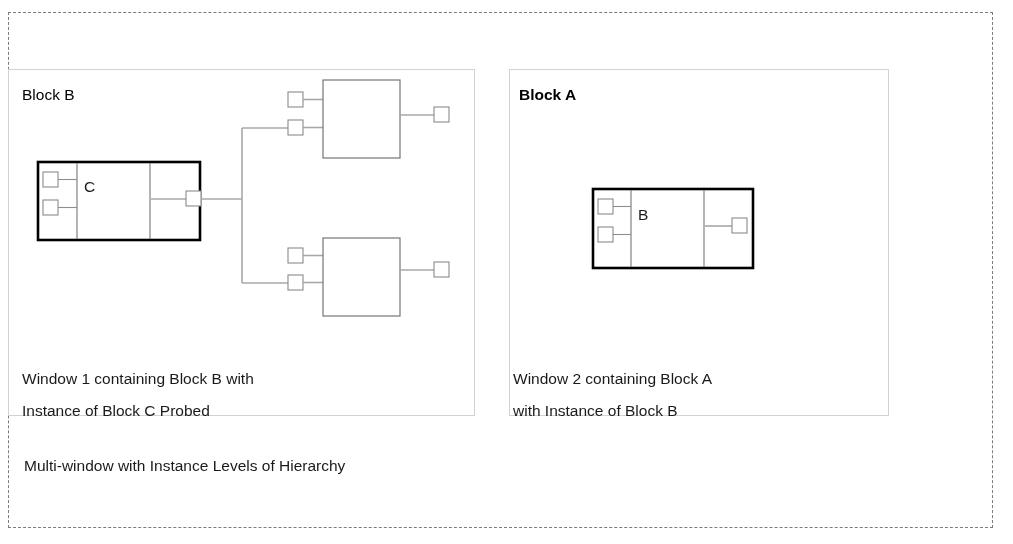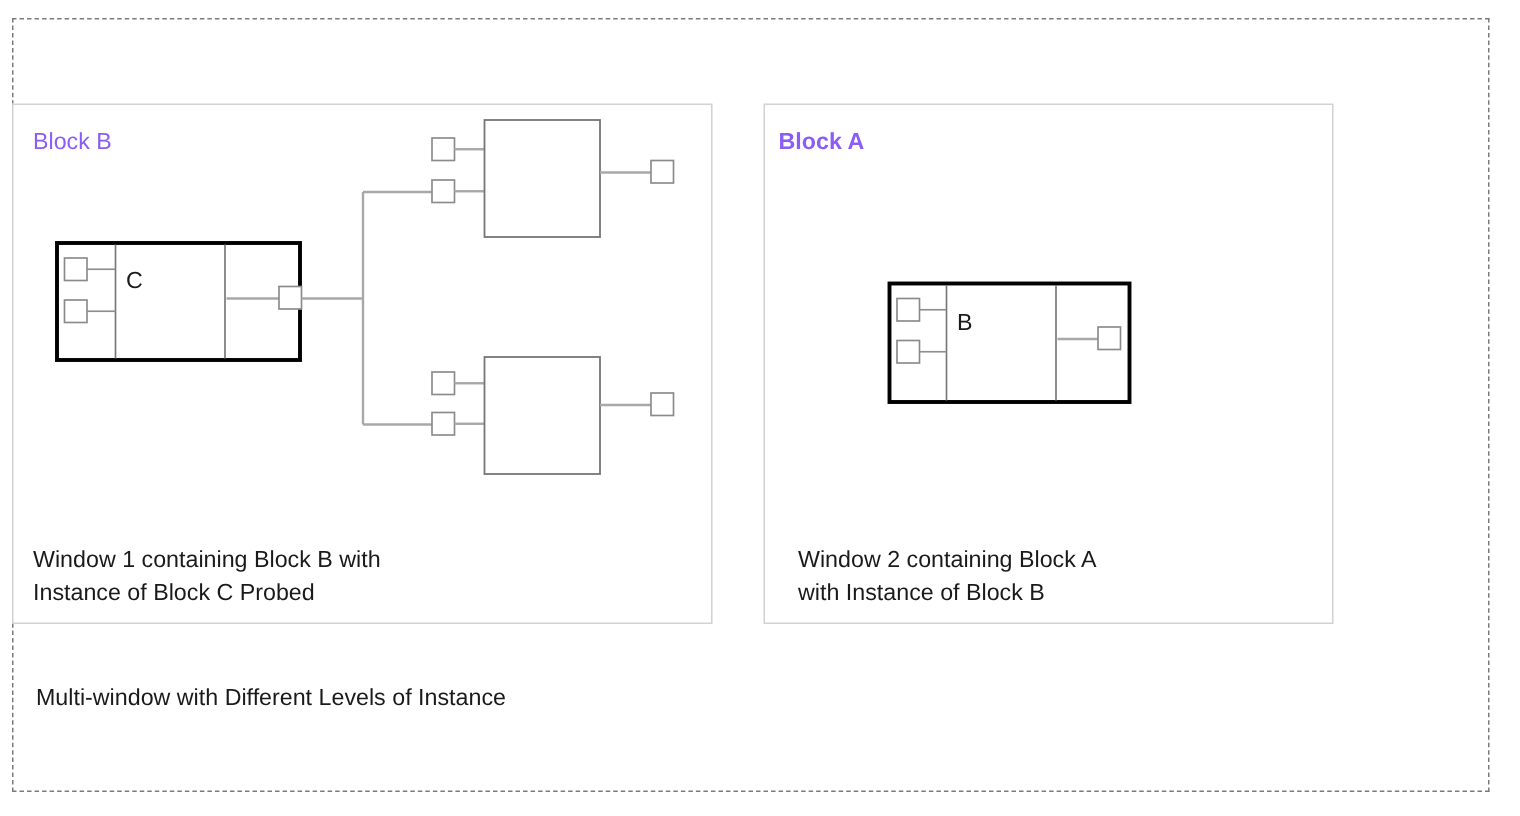--- a/index.html
+++ b/index.html
@@ -44,36 +44,36 @@
   }
   #window-2-panel {
     left: 509px;
     top: 69px;
     width: 380px;
     height: 347px;
   }
   .window-title {
     position: absolute;
     font-size: 15.5px;
-    color: #8b5cf6;
+    color: #000000;
     white-space: nowrap;
     line-height: 1;
   }
   #window-1-title { left: 22px; top: 87px; }
   #window-2-title { left: 519px; top: 87px; font-weight: bold; }
 
   .window-caption {
     position: absolute;
     font-size: 15.5px;
     color: #1a1a1a;
-    line-height: 22px;
+    line-height: 32px;
     white-space: pre-line;
   }
   #window-1-caption { left: 22px; top: 363px; }
-  #window-2-caption { left: 513px; top: 363px; margin-left: 19px; }
+  #window-2-caption { left: 513px; top: 363px; }
 
   #diagram-caption {
     position: absolute;
     left: 24px;
     top: 458px;
     font-size: 15.5px;
     color: #1a1a1a;
     white-space: nowrap;
     line-height: 1;
   }
@@ -183,15 +183,15 @@
       <text class="blk-label" x="638" y="220">B</text>
     </g>
   </svg>
 
   <div class="window-caption" id="window-1-caption">Window 1 containing Block B with
 Instance of Block C Probed</div>
 
   <div class="window-caption" id="window-2-caption">Window 2 containing Block A
 with Instance of Block B</div>
 
-  <div id="diagram-caption">Multi-window with Different Levels of Instance</div>
+  <div id="diagram-caption">Multi-window with Instance Levels of Hierarchy</div>
 
 </div>
 
 </body></html>

